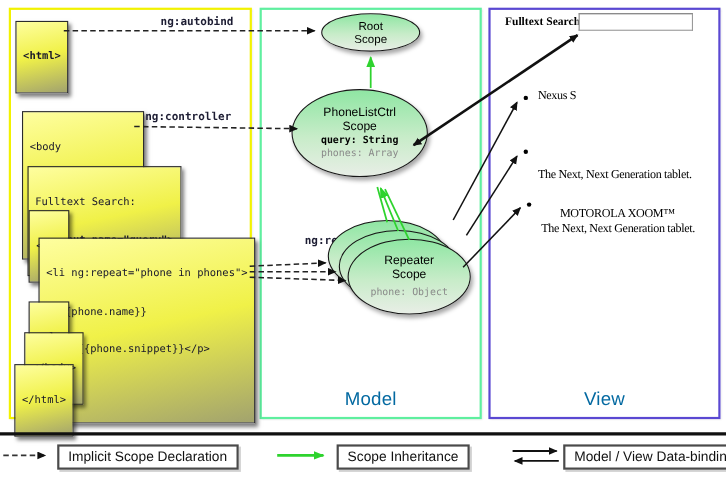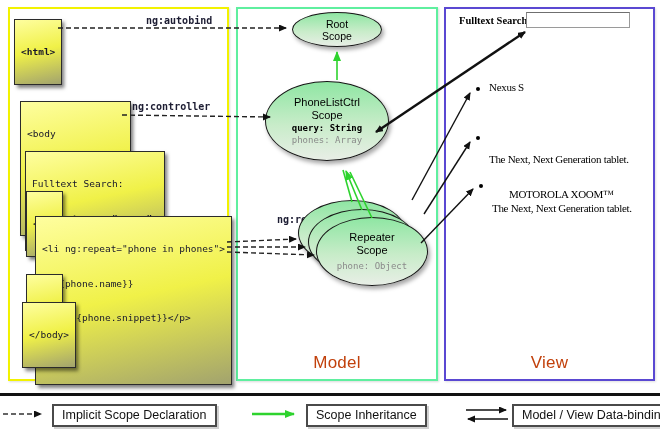--- a/index.html
+++ b/index.html
@@ -4,21 +4,21 @@
 <style>
   html,body{margin:0;padding:0;background:#fff;}
   .stage{position:relative;width:660px;height:435px;background:#fff;overflow:hidden;
          font-family:"Liberation Sans",sans-serif;}
   
   .col{position:absolute;top:7px;height:374px;background:#fff;box-sizing:border-box;}
   .col-template{left:8px;width:221px;border:2px solid #f2f200;box-shadow:1px 1px 2px rgba(0,0,0,.15);}
   .col-model{left:236px;width:202px;border:2px solid #5fef9f;box-shadow:1px 1px 2px rgba(0,0,0,.15);}
   .col-view{left:444px;width:211px;border:2px solid #5a48d2;box-shadow:1px 1px 2px rgba(0,0,0,.12);}
   .col-title{position:absolute;bottom:6px;left:0;right:0;text-align:center;
-             font-size:17px;color:#c2410c;letter-spacing:.2px;}
+             font-size:17px;color:#0369a1;letter-spacing:.2px;}
   
   .ybox{position:absolute;border:1.5px solid #2b2b2b;padding:3px 6px;
         background:linear-gradient(168deg,#fefe9f 0%,#f0f148 48%,#a2a36e 100%);
         box-shadow:2.5px 3px 3.5px rgba(0,0,0,.5);
         font-family:"DejaVu Sans Mono",monospace;font-size:9.5px;line-height:11.5px;
         color:#15152a;white-space:pre;}
   .ybox .b{font-weight:bold;}
   
   .nglabel{position:absolute;font-family:"DejaVu Sans Mono",monospace;font-weight:bold;
            font-size:10px;color:#1d1d33;white-space:nowrap;}
@@ -90,20 +90,23 @@
   </div>
 
   <div class="ybox" style="left:26px;top:274px;">
     <div>&lt;ul&gt;</div>
   </div>
 
   <div class="ybox" style="left:22px;top:302px;">
     <div>&lt;/body&gt;</div>
   </div>
 
+  <div class="ybox" style="left:13px;top:331px;">
+    <div>&lt;/html&gt;</div>
+  </div>
 
   <div class="nglabel" style="left:146px;top:15px;">ng:autobind</div>
   <div class="nglabel" style="left:132px;top:101px;">ng:controller</div>
   <div class="nglabel" style="left:237px;top:214px;padding-left:40px;">ng:repeat</div>
 
   <div class="ellipse" style="left:292px;top:12px;width:90px;height:35px;">
     <div class="scope-name root-name">Root</div>
     <div class="scope-name root-name">Scope</div>
   </div>
 

